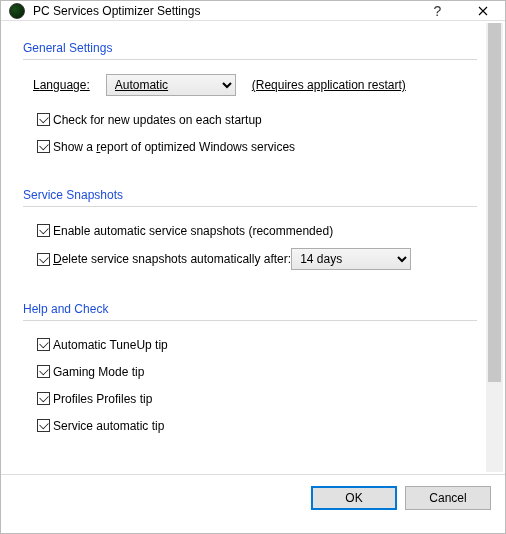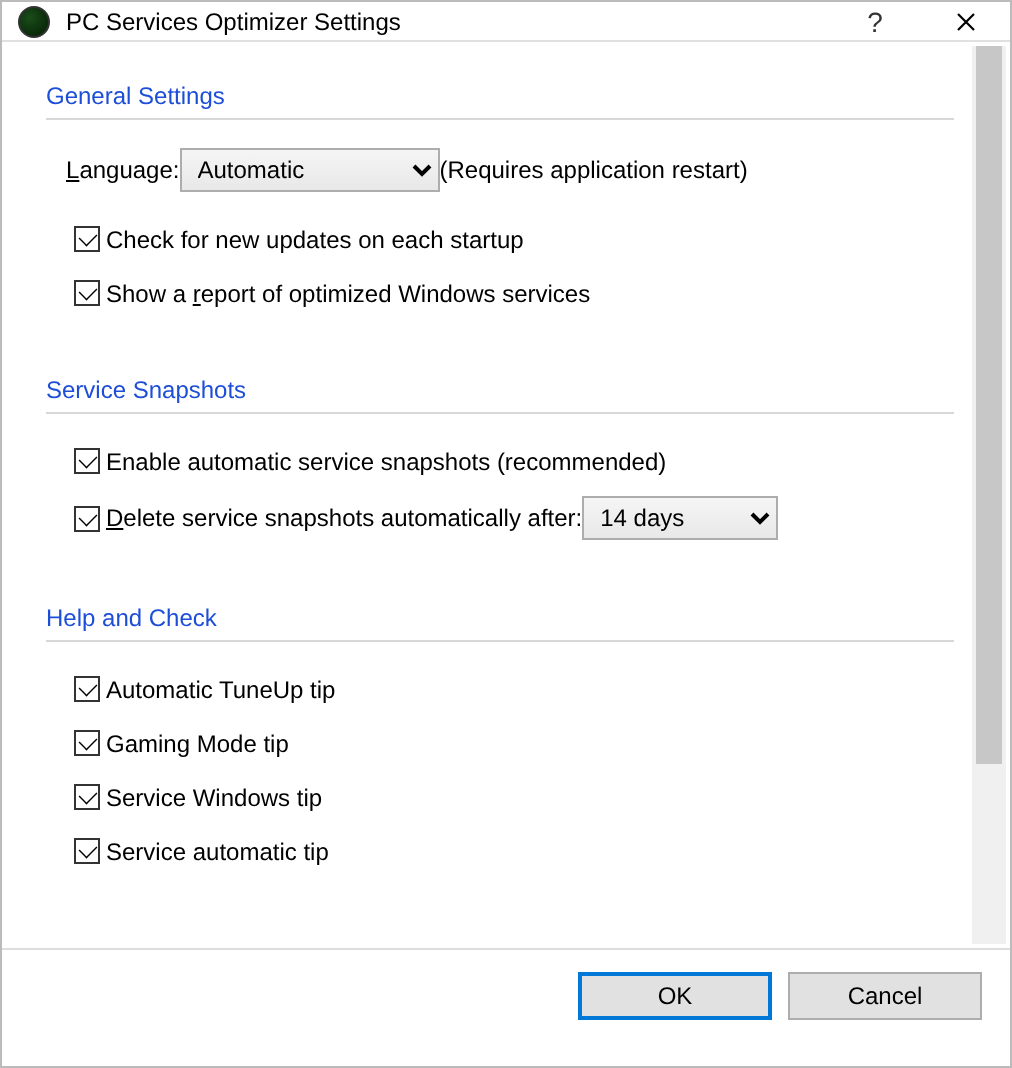--- a/index.html
+++ b/index.html
@@ -84,35 +84,36 @@
   .rule {
     height: 1px;
     background: #d8d8d8;
     margin: 2px 0 14px 0;
   }
 
   .row {
     display: flex;
     align-items: center;
     margin: 6px 0 14px 10px;
-    gap: 0;
+    gap: 16px;
+    text-decoration: underline;
   }
   .lbl { white-space: nowrap; }
   .note { color: #000; }
 
   select.combo {
     font-family: inherit;
     font-size: 12px;
     height: 22px;
     border: 1px solid #adadad;
     background: linear-gradient(#f5f5f5,#e8e8e8);
     padding: 1px 4px;
   }
   select.lang { width: 130px; }
-  select.days { width: 98px; }
+  select.days { width: 120px; }
 
   .chk-row {
     display: flex;
     align-items: center;
     margin: 8px 0 8px 10px;
     gap: 0;
   }
   .chk {
     appearance: none;
     width: 13px; height: 13px;
@@ -138,21 +139,21 @@
   }
   .footer {
     height: 46px;
     display: flex;
     align-items: center;
     justify-content: flex-end;
     padding: 0 14px;
     gap: 8px;
   }
   button.btn {
-    width: 97px;
+    width: 86px;
     height: 24px;
     font-family: inherit;
     font-size: 12px;
     background: #e1e1e1;
     border: 1px solid #adadad;
   }
   button.btn.default {
     border: 2px solid #0078d7;
     background: #e1e1e1;
   }
@@ -222,21 +223,21 @@
     <label class="chk-row">
       <input type="checkbox" class="chk" checked="" style="">
       <span>Automatic TuneUp tip</span>
     </label>
     <label class="chk-row">
       <input type="checkbox" class="chk" checked="" style="">
       <span>Gaming Mode tip</span>
     </label>
     <label class="chk-row">
       <input type="checkbox" class="chk" checked="" style="">
-      <span>Service Windows tip</span>
+      <span>Profiles Profiles tip</span>
     </label>
     <label class="chk-row">
       <input type="checkbox" class="chk" checked="" style="">
       <span>Service automatic tip</span>
     </label>
 
     <div class="vscroll">
       <div class="thumb"></div>
     </div>
   </div>

